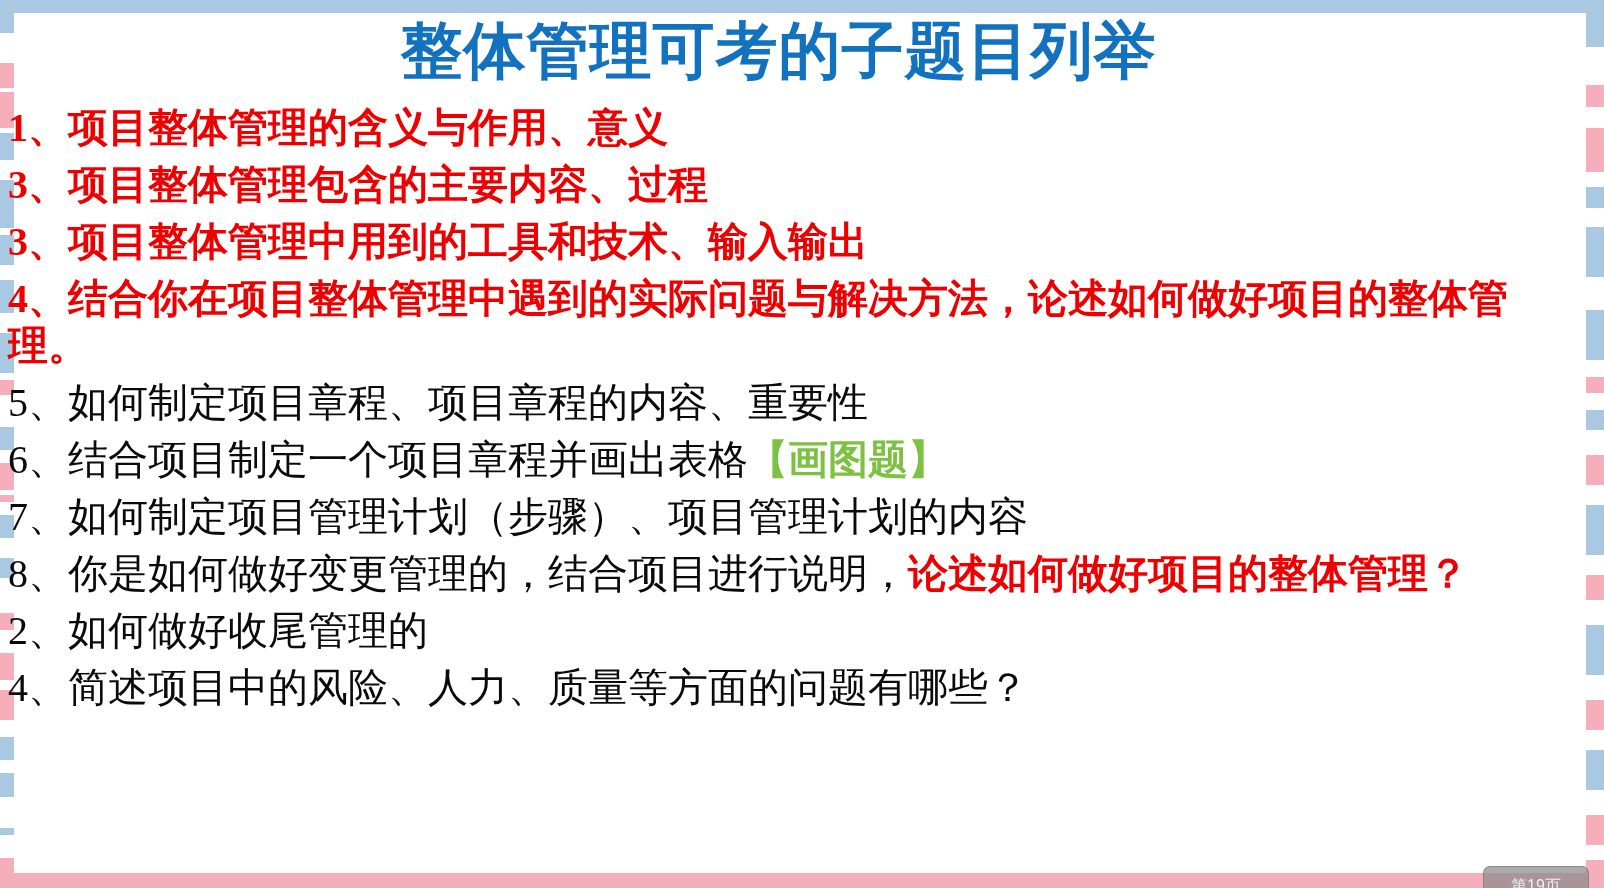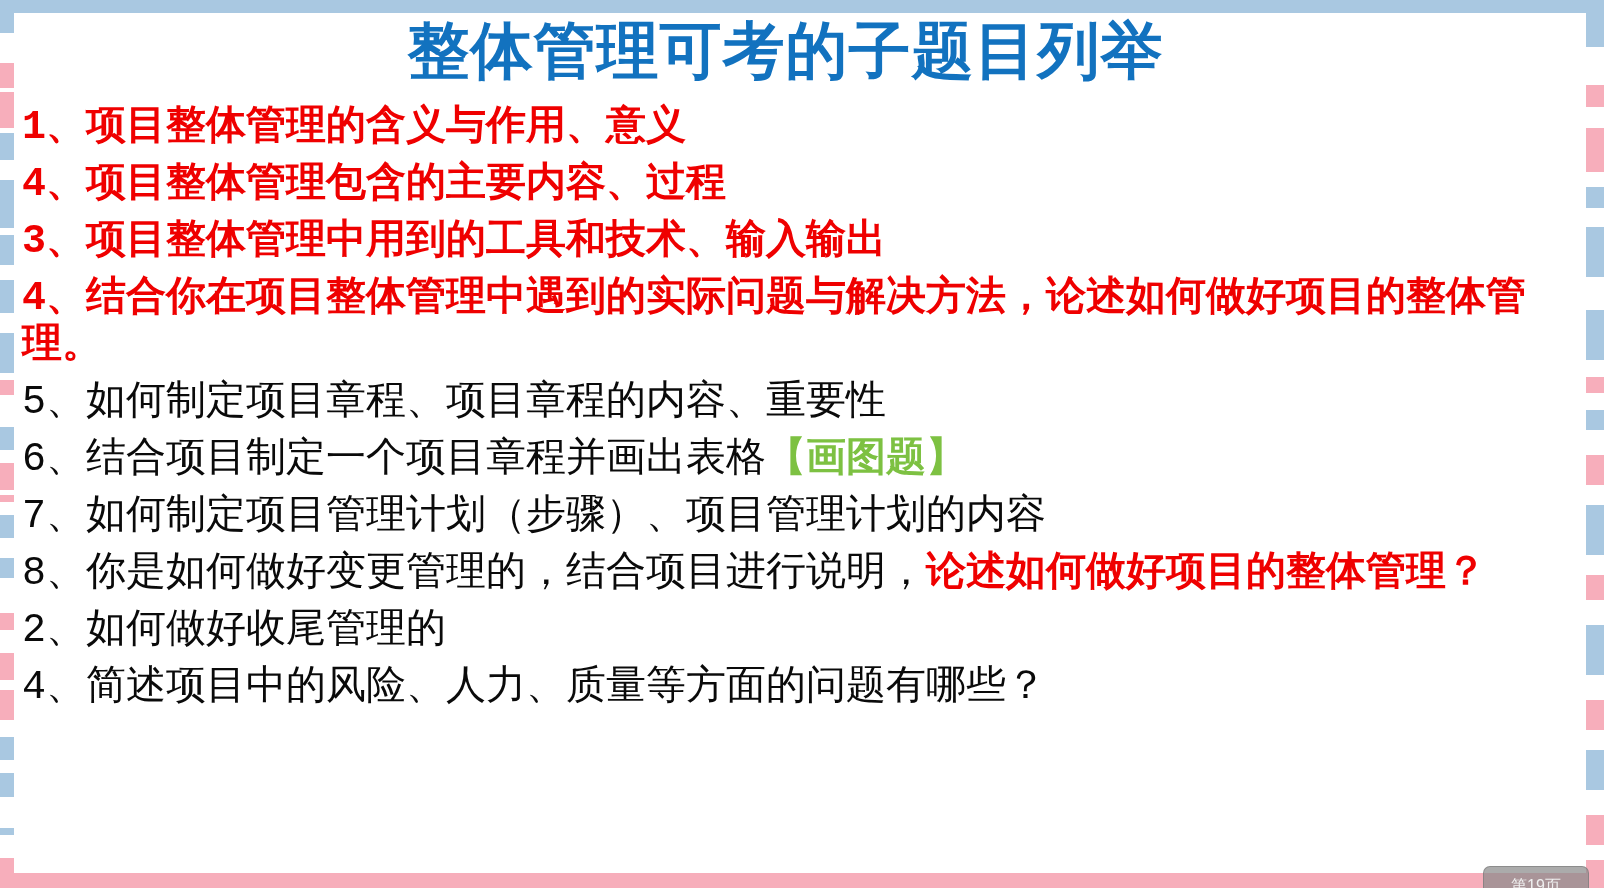--- a/index.html
+++ b/index.html
@@ -27,35 +27,35 @@
     position: absolute; bottom: 0; left: 0; width: 100%; height: 15px;
     background: var(--border-pink); z-index: 1;
   }
   .side { position: absolute; top: 0; height: 100%; z-index: 1; }
   #left-border  { left: 0;  width: 14px; }
   #right-border { right: 0; width: 18px; }
   .seg { position: absolute; left: 0; width: 100%; }
 
   
   .content {
-    position: absolute; top: 0; left: 22px; right: 55px; z-index: 2;
+    position: absolute; top: 0; left: 8px; right: 55px; z-index: 2;
   }
   .title {
     margin: 14px 0 0 0;
     font-size: 62px;
     line-height: 74px;
     font-weight: bold;
     text-align: center;
     color: var(--title-blue);
     font-family: "Liberation Sans", sans-serif;
     letter-spacing: 1px;
   }
   .items { margin-top: 16px; }
   .item {
-    font-family: Liberation Mono, monospace;
+    font-family: Liberation Serif, serif;
     font-size: 40px;
     line-height: 47px;
     margin-bottom: 10px;
     color: var(--body-black);
   }
   .part.red   { color: var(--accent-red);  font-weight: bold; }
   .part.green { color: var(--accent-green); font-weight: bold; }
   .part.black { color: var(--body-black); font-weight: normal; text-align: center; }
 
   
@@ -122,21 +122,21 @@
     <div class="seg" style="top: 700px; height: 30px; background: rgb(247, 174, 187);"></div>
     <div class="seg" style="top: 750px; height: 40px; background: rgb(169, 200, 225);"></div>
     <div class="seg" style="top: 815px; height: 30px; background: rgb(247, 174, 187);"></div>
     <div class="seg" style="top: 860px; height: 13px; background: rgb(247, 174, 187);"></div>
   </div>
 
 <div class="content">
   <h1 class="title">整体管理可考的子题目列举</h1>
   <div class="items" id="items">
       <div class="item"><span class="part red">1、项目整体管理的含义与作用、意义</span></div>
-      <div class="item"><span class="part red">4、项目整体管理包含的主要内容、过程</span></div>
+      <div class="item"><span class="part red">3、项目整体管理包含的主要内容、过程</span></div>
       <div class="item"><span class="part red">3、项目整体管理中用到的工具和技术、输入输出</span></div>
       <div class="item"><span class="part red">4、结合你在项目整体管理中遇到的实际问题与解决方法，论述如何做好项目的整体管理。</span></div>
       <div class="item"><span class="part black">5、如何制定项目章程、项目章程的内容、重要性</span></div>
       <div class="item"><span class="part black">6、结合项目制定一个项目章程并画出表格</span><span class="part green">【画图题】</span></div>
       <div class="item"><span class="part black">7、如何制定项目管理计划（步骤）、项目管理计划的内容</span></div>
       <div class="item"><span class="part black">8、你是如何做好变更管理的，结合项目进行说明，</span><span class="part red">论述如何做好项目的整体管理？</span></div>
       <div class="item"><span class="part black">2、如何做好收尾管理的</span></div>
       <div class="item"><span class="part black">4、简述项目中的风险、人力、质量等方面的问题有哪些？</span></div>
     </div>
 </div>

